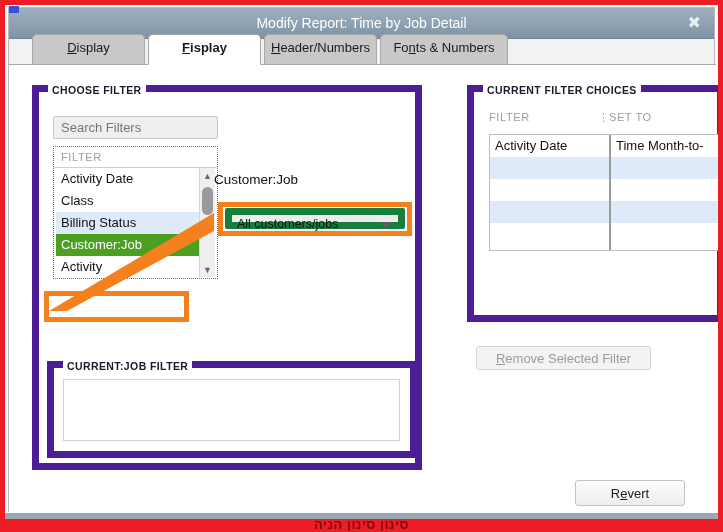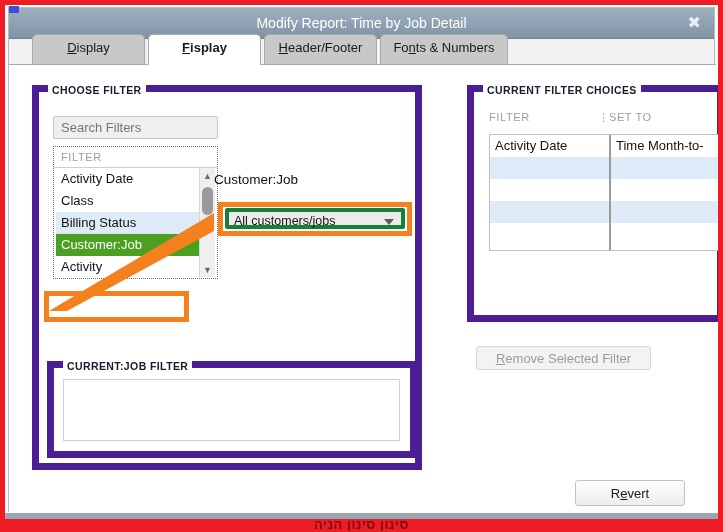--- a/index.html
+++ b/index.html
@@ -154,21 +154,21 @@
   }
 
   
   #cj-label{
     position:absolute;left:205px;top:107px;
     font-size:13.5px;color:#111;
   }
   #cj-dropdown{
     position:absolute;left:216px;top:143px;width:180px;height:21px;
     box-sizing:border-box;
-    background:#ececec;border:4px solid #15803d;border-radius:2px;
+    background:#ececec;border:7px solid #15803d;border-radius:2px;
     font-size:12.5px;color:#111;line-height:19px;padding-left:5px;
     cursor:pointer;
   }
   #cj-dropdown .caret{
     position:absolute;right:7px;top:7px;
     width:0;height:0;border-left:5px solid transparent;
     border-right:5px solid transparent;border-top:6px solid #5d5d5d;
   }
   #dd-highlight{
     position:absolute;left:209px;top:137px;width:194px;height:34px;
@@ -247,21 +247,21 @@
 
   <div id="titlebar">
     <div id="title-text">Modify Report: Time by Job Detail</div>
     <div id="close-btn">✖</div>
   </div>
 
   <div id="tabstrip">
     <div class="tabline"></div>
     <div class="tab" id="tab-display" style="left:23px;width:113px;"><u>D</u><span>isplay</span></div>
     <div class="tab active" id="tab-filters" style="left:139px;width:113px;"><u>F</u><span>isplay</span></div>
-    <div class="tab" id="tab-hf" style="left:255px;width:113px;"><u>H</u><span>eader/Footer</span></div>
+    <div class="tab" id="tab-hf" style="left:255px;width:113px;"><u>H</u><span>eader/Numbers</span></div>
     <div class="tab" id="tab-fn" style="left:371px;width:128px;"><span>Fo</span><u>n</u><span>ts &amp; Numbers</span></div>
   </div>
 
   <div id="content">
 
     <div class="group" id="choose-filter">
       <div class="legend">CHOOSE FILTER</div>
 
       <input id="search-filters" type="text" placeholder="Search Filters" style="">
 

